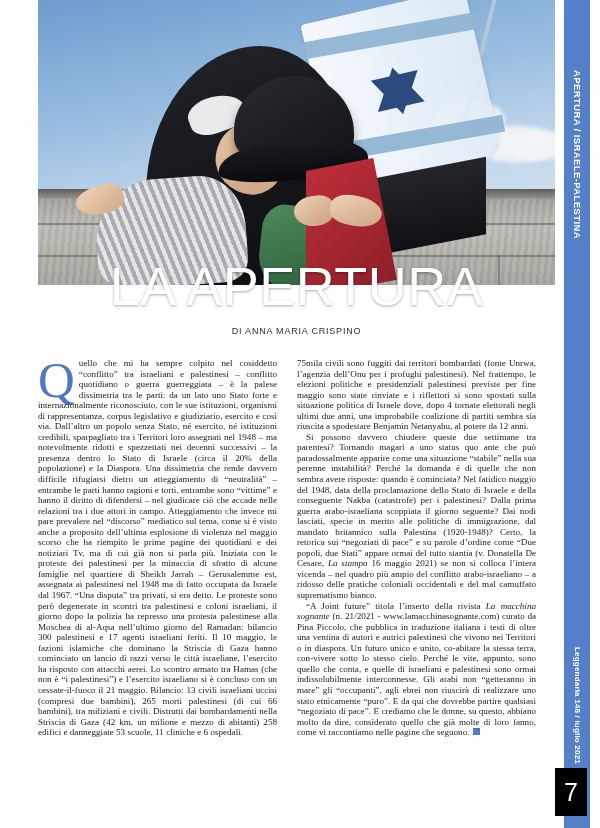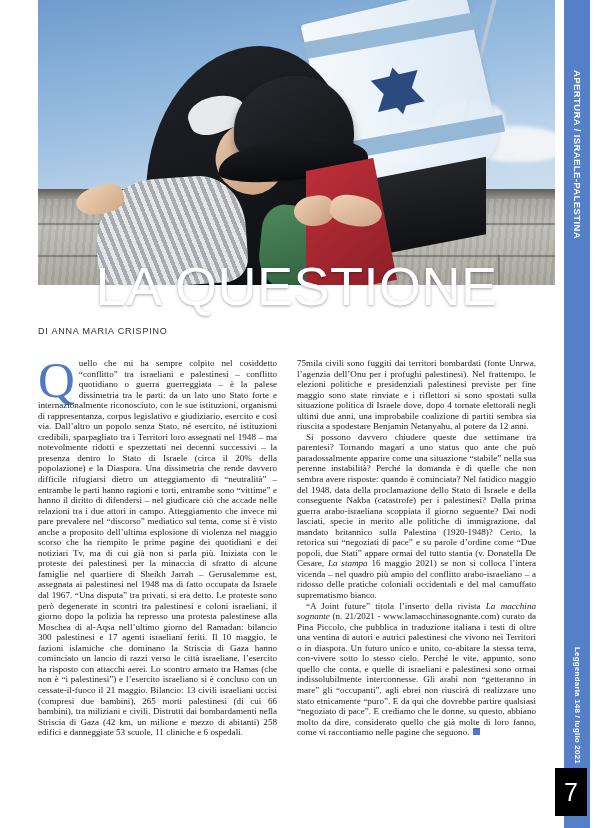--- a/index.html
+++ b/index.html
@@ -258,21 +258,21 @@
     pointer-events: none;
     text-shadow: 0 1px 3px rgba(0,0,0,.35);
   }
 
   
   .byline {
     position: absolute;
     left: 38px;
     top: 326px;
     width: 517px;
-    text-align: left;
+    text-align: center;
     font-family: "Liberation Sans", sans-serif;
     font-size: 9px;
     letter-spacing: 0.8px;
     color: #2e2e2e;
     text-transform: uppercase;
     font-variant: small-caps;
   }
 
   
   .columns {
@@ -419,21 +419,21 @@
       <div class="black"></div>
       <div class="red"></div>
     </div>
     <div class="hand-flag"></div>
 
     <div class="arm-striped"></div>
     <div class="hand-left"></div>
     <div class="hand-right"></div>
   </div>
 
-  <div class="headline">LA QUESTIONE</div>
+  <div class="headline">LA APERTURA</div>
 
   <div class="byline">di Anna Maria Crispino</div>
 
   <div class="columns">
     <div class="col">
       <p class="first">
         <span class="dropcap">Q</span><span>uello che mi ha sempre colpito nel cosiddetto “conflitto” tra israeliani e palestinesi – conflitto quotidiano o guerra guerreggiata – è la palese dissimetria tra le parti: da un lato uno Stato forte e internazionalmente riconosciuto, con le sue istituzioni, organismi di rappresentanza, corpus legislativo e giudiziario, esercito e così via. Dall’altro un popolo senza Stato, né esercito, né istituzioni credibili, sparpagliato tra i Territori loro assegnati nel 1948 – ma notevolmente ridotti e spezzettati nei decenni successivi – la presenza dentro lo Stato di Israele (circa il 20% della popolazione) e la Diaspora. Una dissimetria che rende davvero difficile rifugiarsi dietro un atteggiamento di “neutralità” – entrambe le parti hanno ragioni e torti, entrambe sono “vittime” e hanno il diritto di difendersi – nel giudicare ciò che accade nelle relazioni tra i due attori in campo. Atteggiamento che invece mi pare prevalere nel “discorso” mediatico sul tema, come si è visto anche a proposito dell’ultima esplosione di violenza nel maggio scorso che ha riempito le prime pagine dei quotidiani e dei notiziari Tv, ma di cui già non si parla più. Iniziata con le proteste dei palestinesi per la minaccia di sfratto di alcune famiglie nel quartiere di Sheikh Jarrah – Gerusalemme est, assegnata ai palestinesi nel 1948 ma di fatto occupata da Israele dal 1967. “Una disputa” tra privati, si era detto. Le proteste sono però degenerate in scontri tra palestinesi e coloni israeliani, il giorno dopo la polizia ha represso una protesta palestinese alla Moschea di al-Aqsa nell’ultimo giorno del Ramadan: bilancio 300 palestinesi e 17 agenti israeliani feriti. Il 10 maggio, le fazioni islamiche che dominano la Striscia di Gaza hanno cominciato un lancio di razzi verso le città israeliane, l’esercito ha risposto con attacchi aerei. Lo scontro armato tra Hamas (che non è “i palestinesi”) e l’esercito israeliano si è concluso con un cessate-il-fuoco il 21 maggio. Bilancio: 13 civili israeliani uccisi (compresi due bambini), 265 morti palestinesi (di cui 66 bambini), tra miliziani e civili. Distrutti dai bombardamenti nella Striscia di Gaza (42 km, un milione e mezzo di abitanti) 258 edifici e danneggiate 53 scuole, 11 cliniche e 6 ospedali.</span>
       </p>
     </div>
     <div class="col">

